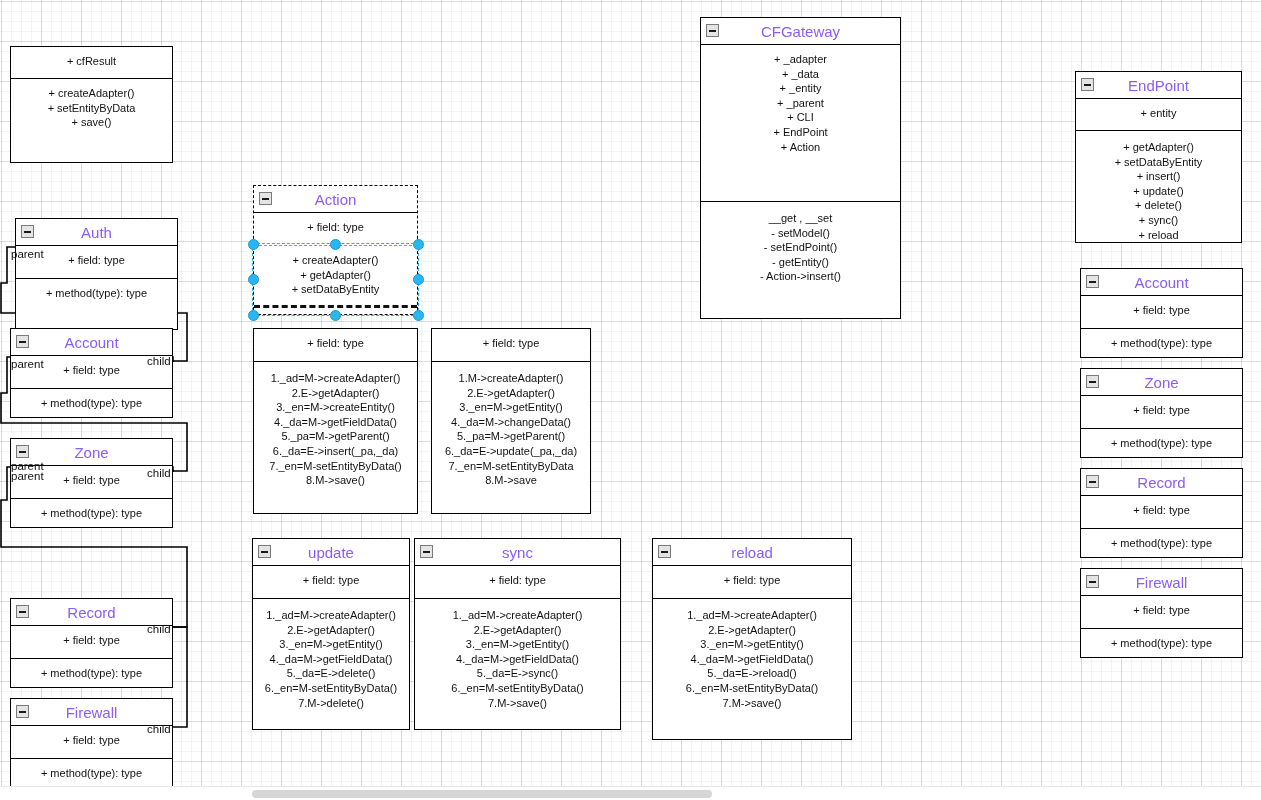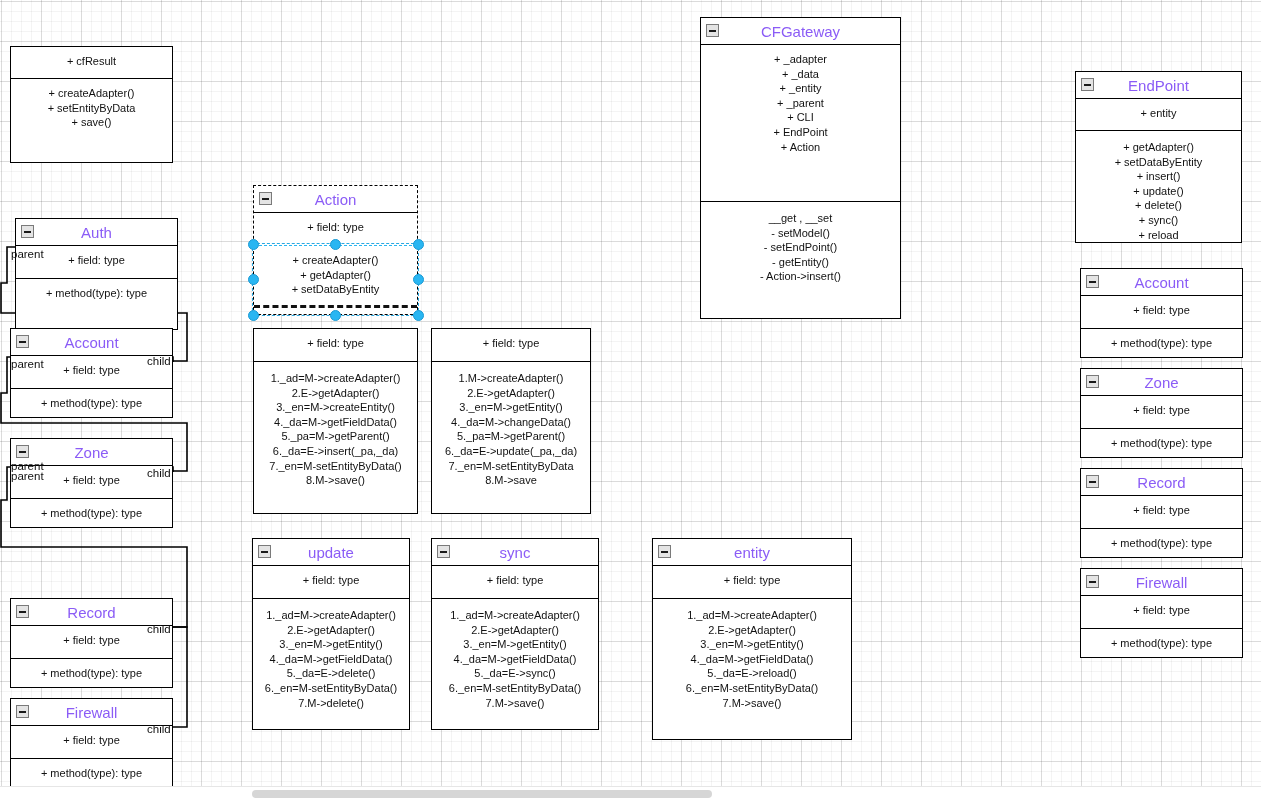--- a/index.html
+++ b/index.html
@@ -256,37 +256,37 @@
         <div class="sec body tall">
           <span class="ln">1._ad=M-&gt;createAdapter()</span>
           <span class="ln">2.E-&gt;getAdapter()</span>
           <span class="ln">3._en=M-&gt;getEntity()</span>
           <span class="ln">4._da=M-&gt;getFieldData()</span>
           <span class="ln">5._da=E-&gt;delete()</span>
           <span class="ln">6._en=M-setEntityByData()</span>
           <span class="ln">7.M-&gt;delete()</span>
         </div>
       </div>
-      <div class="uml steps" style="left: 431px; top: 538px; width: 168px; height: 192px;">
+      <div class="uml steps" style="left: 414px; top: 538px; width: 207px; height: 192px;">
         <div class="hdr"><span class="collapse"></span><span>sync</span></div>
         <div class="sec attrs" style="height: 33px;">
           <span class="ln">+ field: type</span>
         </div>
         <div class="sec body tall">
           <span class="ln">1._ad=M-&gt;createAdapter()</span>
           <span class="ln">2.E-&gt;getAdapter()</span>
           <span class="ln">3._en=M-&gt;getEntity()</span>
           <span class="ln">4._da=M-&gt;getFieldData()</span>
           <span class="ln">5._da=E-&gt;sync()</span>
           <span class="ln">6._en=M-setEntityByData()</span>
           <span class="ln">7.M-&gt;save()</span>
         </div>
       </div>
       <div class="uml steps" style="left: 652px; top: 538px; width: 200px; height: 202px;">
-        <div class="hdr"><span class="collapse"></span><span>entity</span></div>
+        <div class="hdr"><span class="collapse"></span><span>reload</span></div>
         <div class="sec attrs" style="height: 33px;">
           <span class="ln">+ field: type</span>
         </div>
         <div class="sec body tall">
           <span class="ln">1._ad=M-&gt;createAdapter()</span>
           <span class="ln">2.E-&gt;getAdapter()</span>
           <span class="ln">3._en=M-&gt;getEntity()</span>
           <span class="ln">4._da=M-&gt;getFieldData()</span>
           <span class="ln">5._da=E-&gt;reload()</span>
           <span class="ln">6._en=M-setEntityByData()</span>

